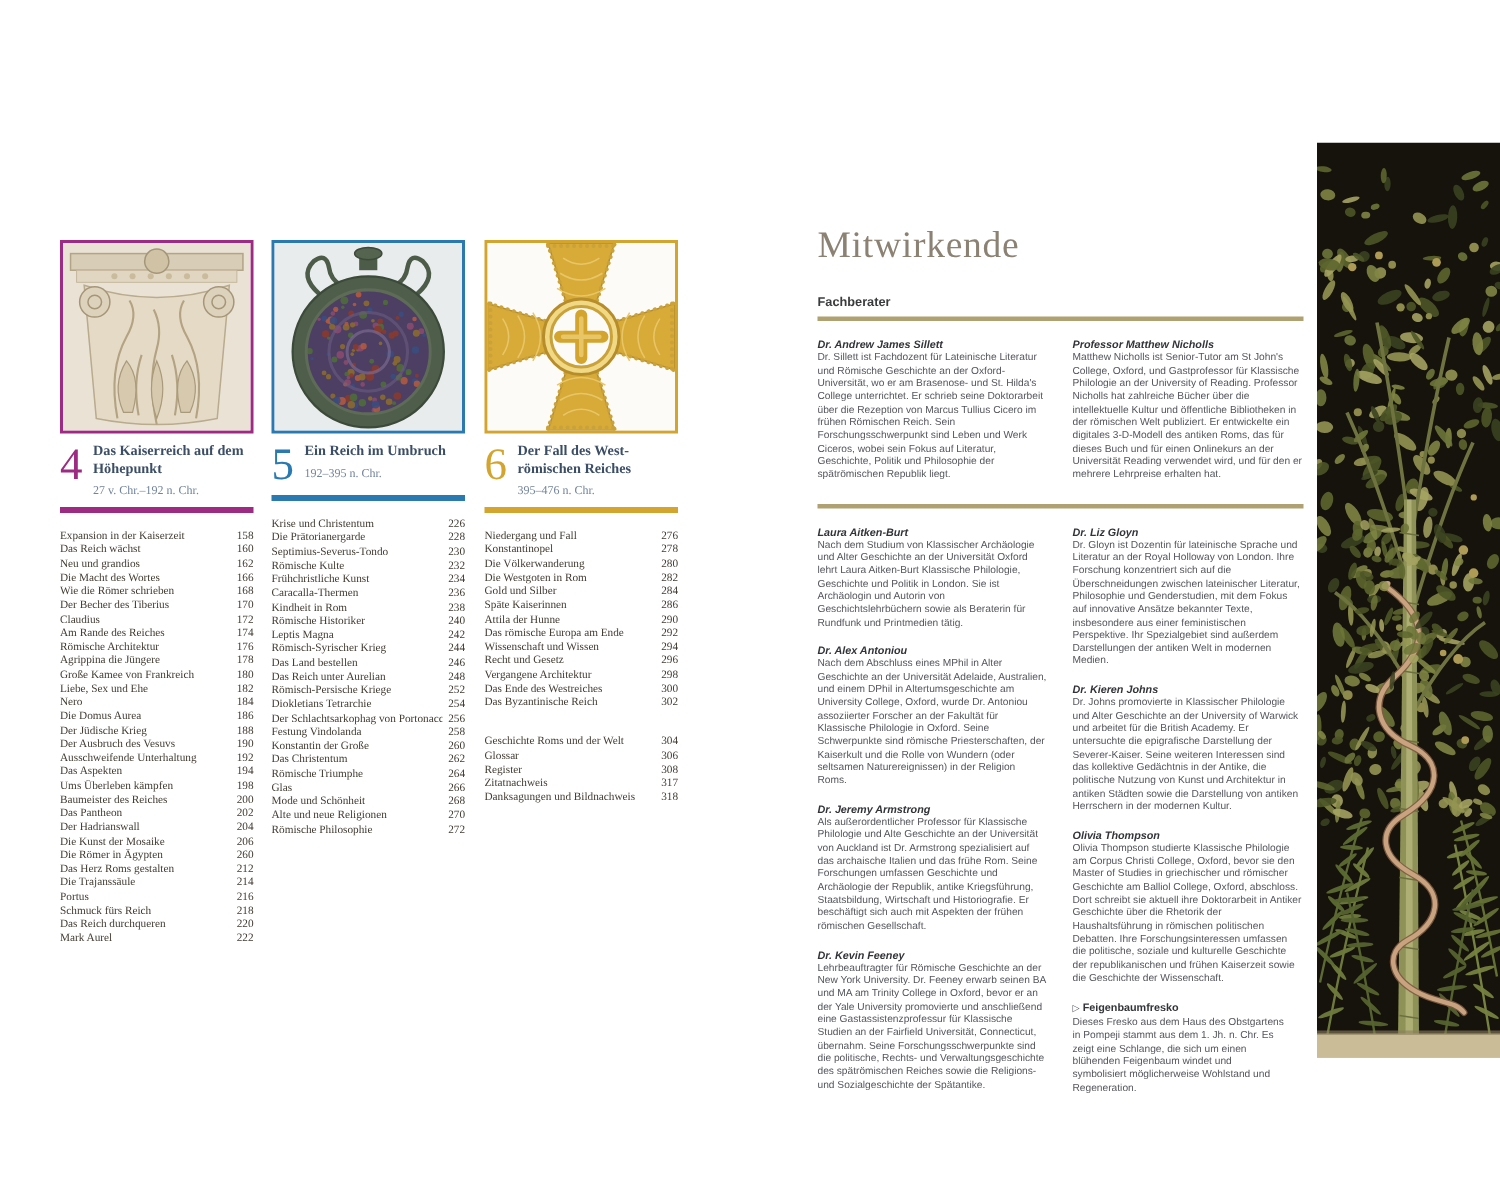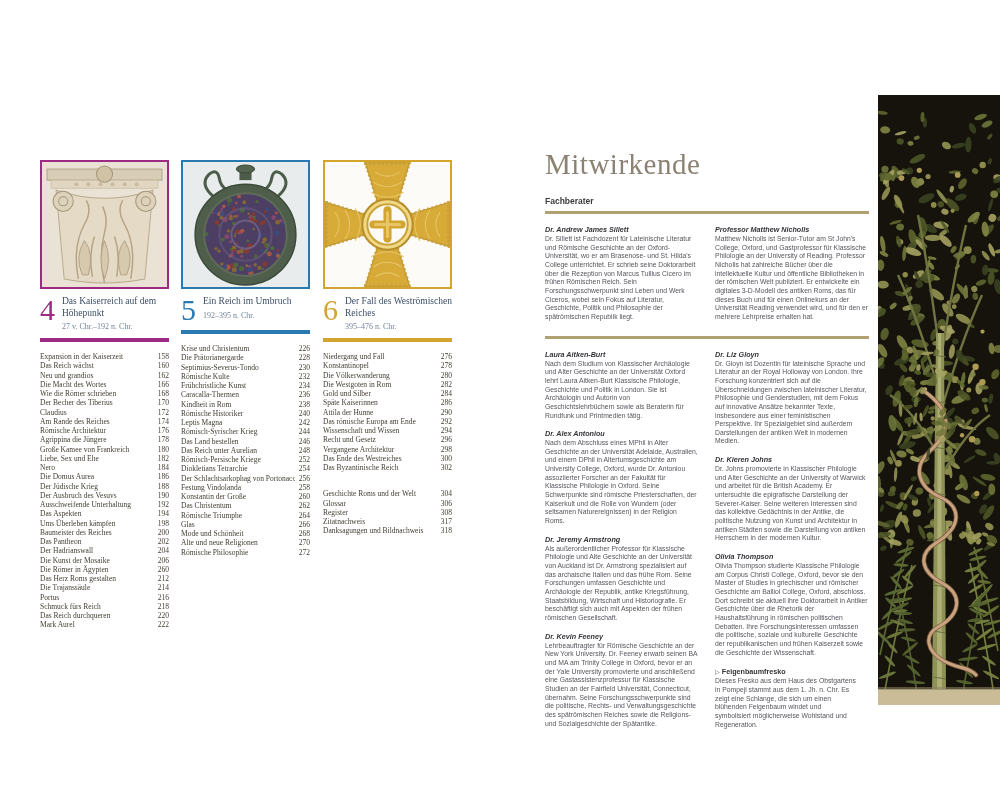--- a/index.html
+++ b/index.html
@@ -5,31 +5,31 @@
   html,body{margin:0;padding:0;background:#ffffff;}
   .screen{position:relative;width:1000px;height:800px;background:#ffffff;overflow:hidden;
           font-family:"Liberation Serif","DejaVu Serif",serif;}
   
   .toc-sec{position:absolute;top:160px;width:129px;}
   #sec0{left:40px;} #sec1{left:181px;} #sec2{left:323px;}
   .thumb{width:129px;height:129px;border:2px solid var(--c,#999);box-sizing:border-box;background:#fff;}
   .thumb svg{display:block;width:100%;height:100%;}
   .sec-head{display:flex;margin-top:7px;}
   .sec-num{font-size:30px;line-height:27px;color:var(--c);margin-right:7px;font-weight:400;}
-  .sec-title{font-size:9.5px;line-height:11.5px;font-weight:400;color:#3c4e66;}
+  .sec-title{font-size:9.5px;line-height:11.5px;font-weight:700;color:#3c4e66;}
   .sec-dates{font-size:8px;color:#73849c;margin-top:3px;}
   .sec-rule{height:4px;background:var(--c);margin-top:7px;}
   .toc-list{margin-top:10px;}
   .toc-list.extra{margin-top:17px;}
   .toc-row{display:flex;justify-content:space-between;font-size:7.5px;line-height:9.25px;color:#423d33;}
   .toc-label{flex:1;white-space:nowrap;overflow:hidden;}
   .toc-page{margin-left:4px;}
   
   .page-right{position:absolute;left:545px;top:150px;width:324px;font-family:"Liberation Sans","DejaVu Sans",sans-serif;}
-  .mw-title{font-family:"Liberation Serif","DejaVu Serif",serif;font-size:29px;line-height:28px;color:#8b8273;font-weight:400;letter-spacing:.5px;}
+  .mw-title{font-family:"Liberation Serif","DejaVu Serif",serif;font-size:25px;line-height:28px;color:#8b8273;font-weight:400;letter-spacing:.5px;}
   .group-heading{font-size:8.5px;font-weight:700;color:#3a3b3d;margin-top:18px;}
   .group-heading.autoren{margin-top:25px;}
   .group-rule{height:3px;background:var(--rule,#b0a173);margin-top:5px;}
   .cols{display:flex;gap:17px;margin-top:11px;}
   .col{width:153px;}
   .contrib-entry{margin-bottom:9px;}
   .contrib-name{font-size:7.2px;font-weight:700;color:#333438;line-height:9px;margin-bottom:1px;font-style:italic;}
   .contrib-text{font-size:6.8px;line-height:8.65px;color:#55565c;text-align:left;}
   .caption{margin-top:10px;width:142px;}
   .caption-title-row{font-size:7.2px;font-weight:700;color:#333438;line-height:9px;}

